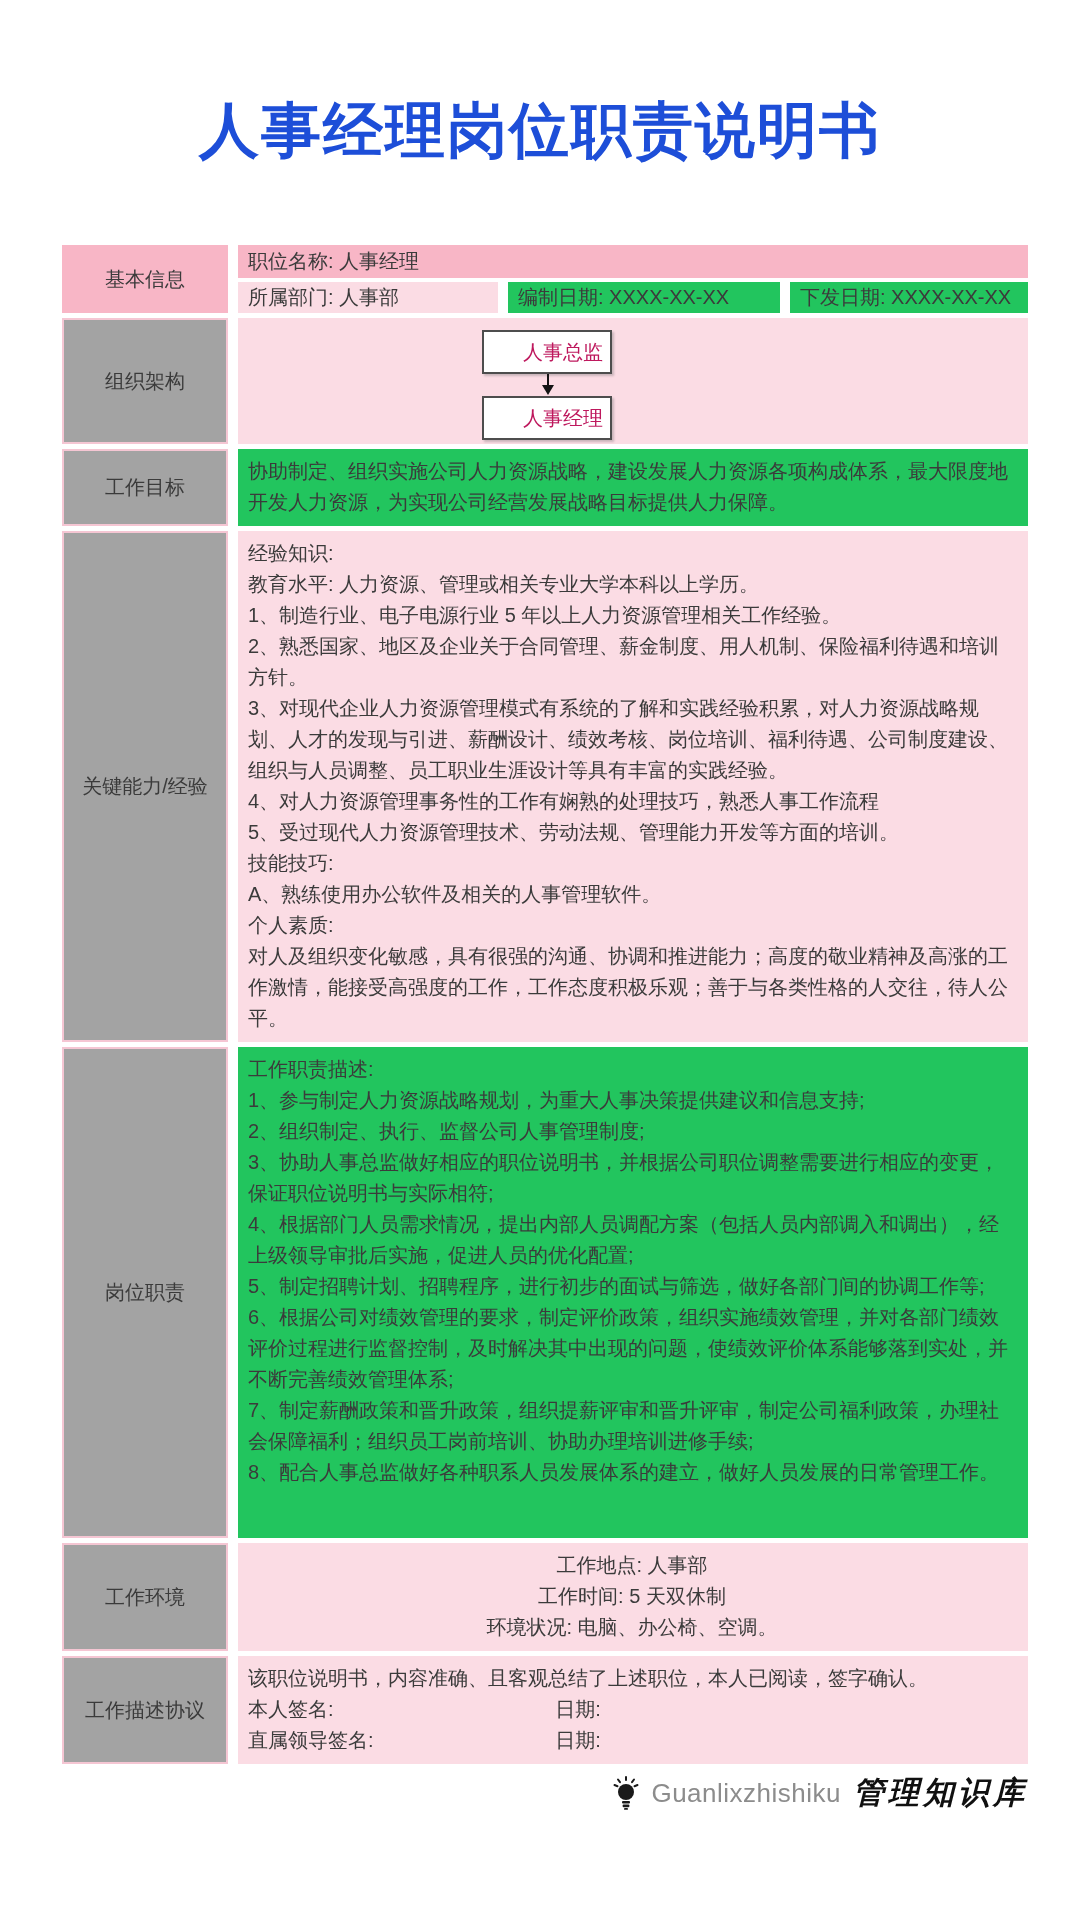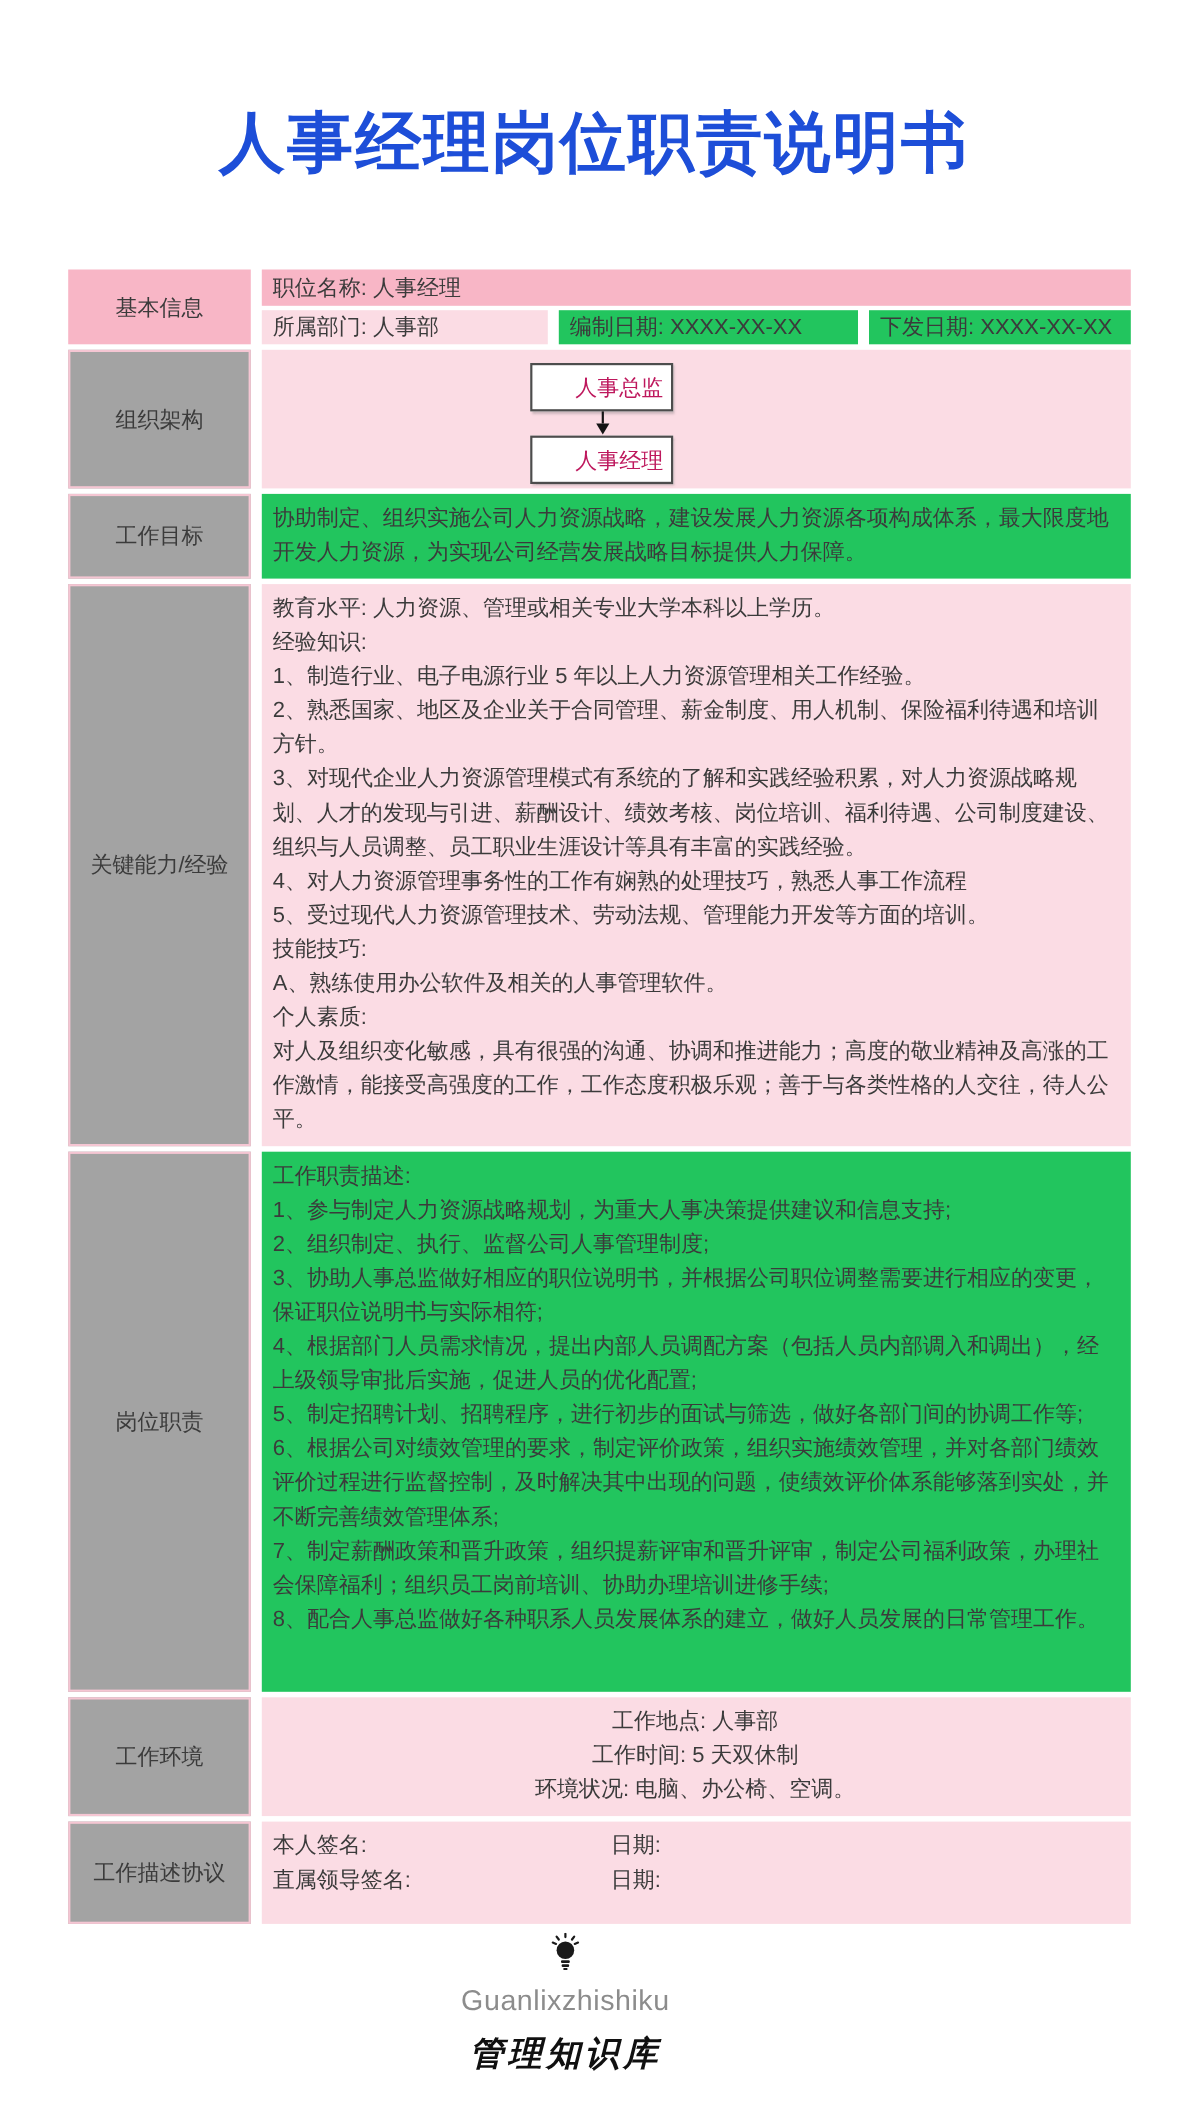--- a/index.html
+++ b/index.html
@@ -109,21 +109,20 @@
   .sign-row{position:relative;line-height:31px;min-height:31px;}
   .sign-date{position:absolute;left:40%;top:0;}
 
   
   .footer{
     display:flex;
     align-items:center;
     justify-content:flex-end;
     gap:12px;
     margin:8px 52px 0 0;
-    flex-direction:column;
   }
   .brand-en{color:#8c8c8c;font-size:26px;letter-spacing:0.5px;}
   .brand-cn{
     color:#101010;font-size:31px;font-weight:bold;font-style:italic;
     font-family:Liberation Serif, serif;
     letter-spacing:4px;
   }
 </style>
 </head>
 <body>
@@ -161,22 +160,22 @@
     </div>
 
     <div class="row">
       <div class="label-cell boxed">工作目标</div>
       <div class="content-text bg-white min-r3">协助制定、组织实施公司人力资源战略，建设发展人力资源各项构成体系，最大限度地开发人力资源，为实现公司经营发展战略目标提供人力保障。</div>
     </div>
 
     <div class="row">
       <div class="label-cell boxed">关键能力/经验</div>
       <div class="content-text bg-light min-r4">
+          <div class="line">经验知识:</div>
           <div class="line">教育水平: 人力资源、管理或相关专业大学本科以上学历。</div>
-          <div class="line">经验知识:</div>
           <div class="line">1、制造行业、电子电源行业 5 年以上人力资源管理相关工作经验。</div>
           <div class="line">2、熟悉国家、地区及企业关于合同管理、薪金制度、用人机制、保险福利待遇和培训方针。</div>
           <div class="line">3、对现代企业人力资源管理模式有系统的了解和实践经验积累，对人力资源战略规划、人才的发现与引进、薪酬设计、绩效考核、岗位培训、福利待遇、公司制度建设、组织与人员调整、员工职业生涯设计等具有丰富的实践经验。</div>
           <div class="line">4、对人力资源管理事务性的工作有娴熟的处理技巧，熟悉人事工作流程</div>
           <div class="line">5、受过现代人力资源管理技术、劳动法规、管理能力开发等方面的培训。</div>
           <div class="line">技能技巧:</div>
           <div class="line">A、熟练使用办公软件及相关的人事管理软件。</div>
           <div class="line">个人素质:</div>
           <div class="line">对人及组织变化敏感，具有很强的沟通、协调和推进能力；高度的敬业精神及高涨的工作激情，能接受高强度的工作，工作态度积极乐观；善于与各类性格的人交往，待人公平。</div>
         </div>
@@ -202,20 +201,21 @@
       <div class="content-text bg-light min-r6">
           <div class="line">工作地点: 人事部</div>
           <div class="line">工作时间: 5 天双休制</div>
           <div class="line">环境状况: 电脑、办公椅、空调。</div>
         </div>
     </div>
 
     <div class="row">
       <div class="label-cell boxed">工作描述协议</div>
       <div class="content-text bg-light min-r7">
+        <div class="line">该职位说明书，内容准确、且客观总结了上述职位，本人已阅读，签字确认。</div>
         <div class="sign-row">
           <span>本人签名:</span>
           <span class="sign-date">日期:</span>
         </div>
         <div class="sign-row">
           <span>直属领导签名:</span>
           <span class="sign-date">日期:</span>
         </div>
       </div>
     </div>

